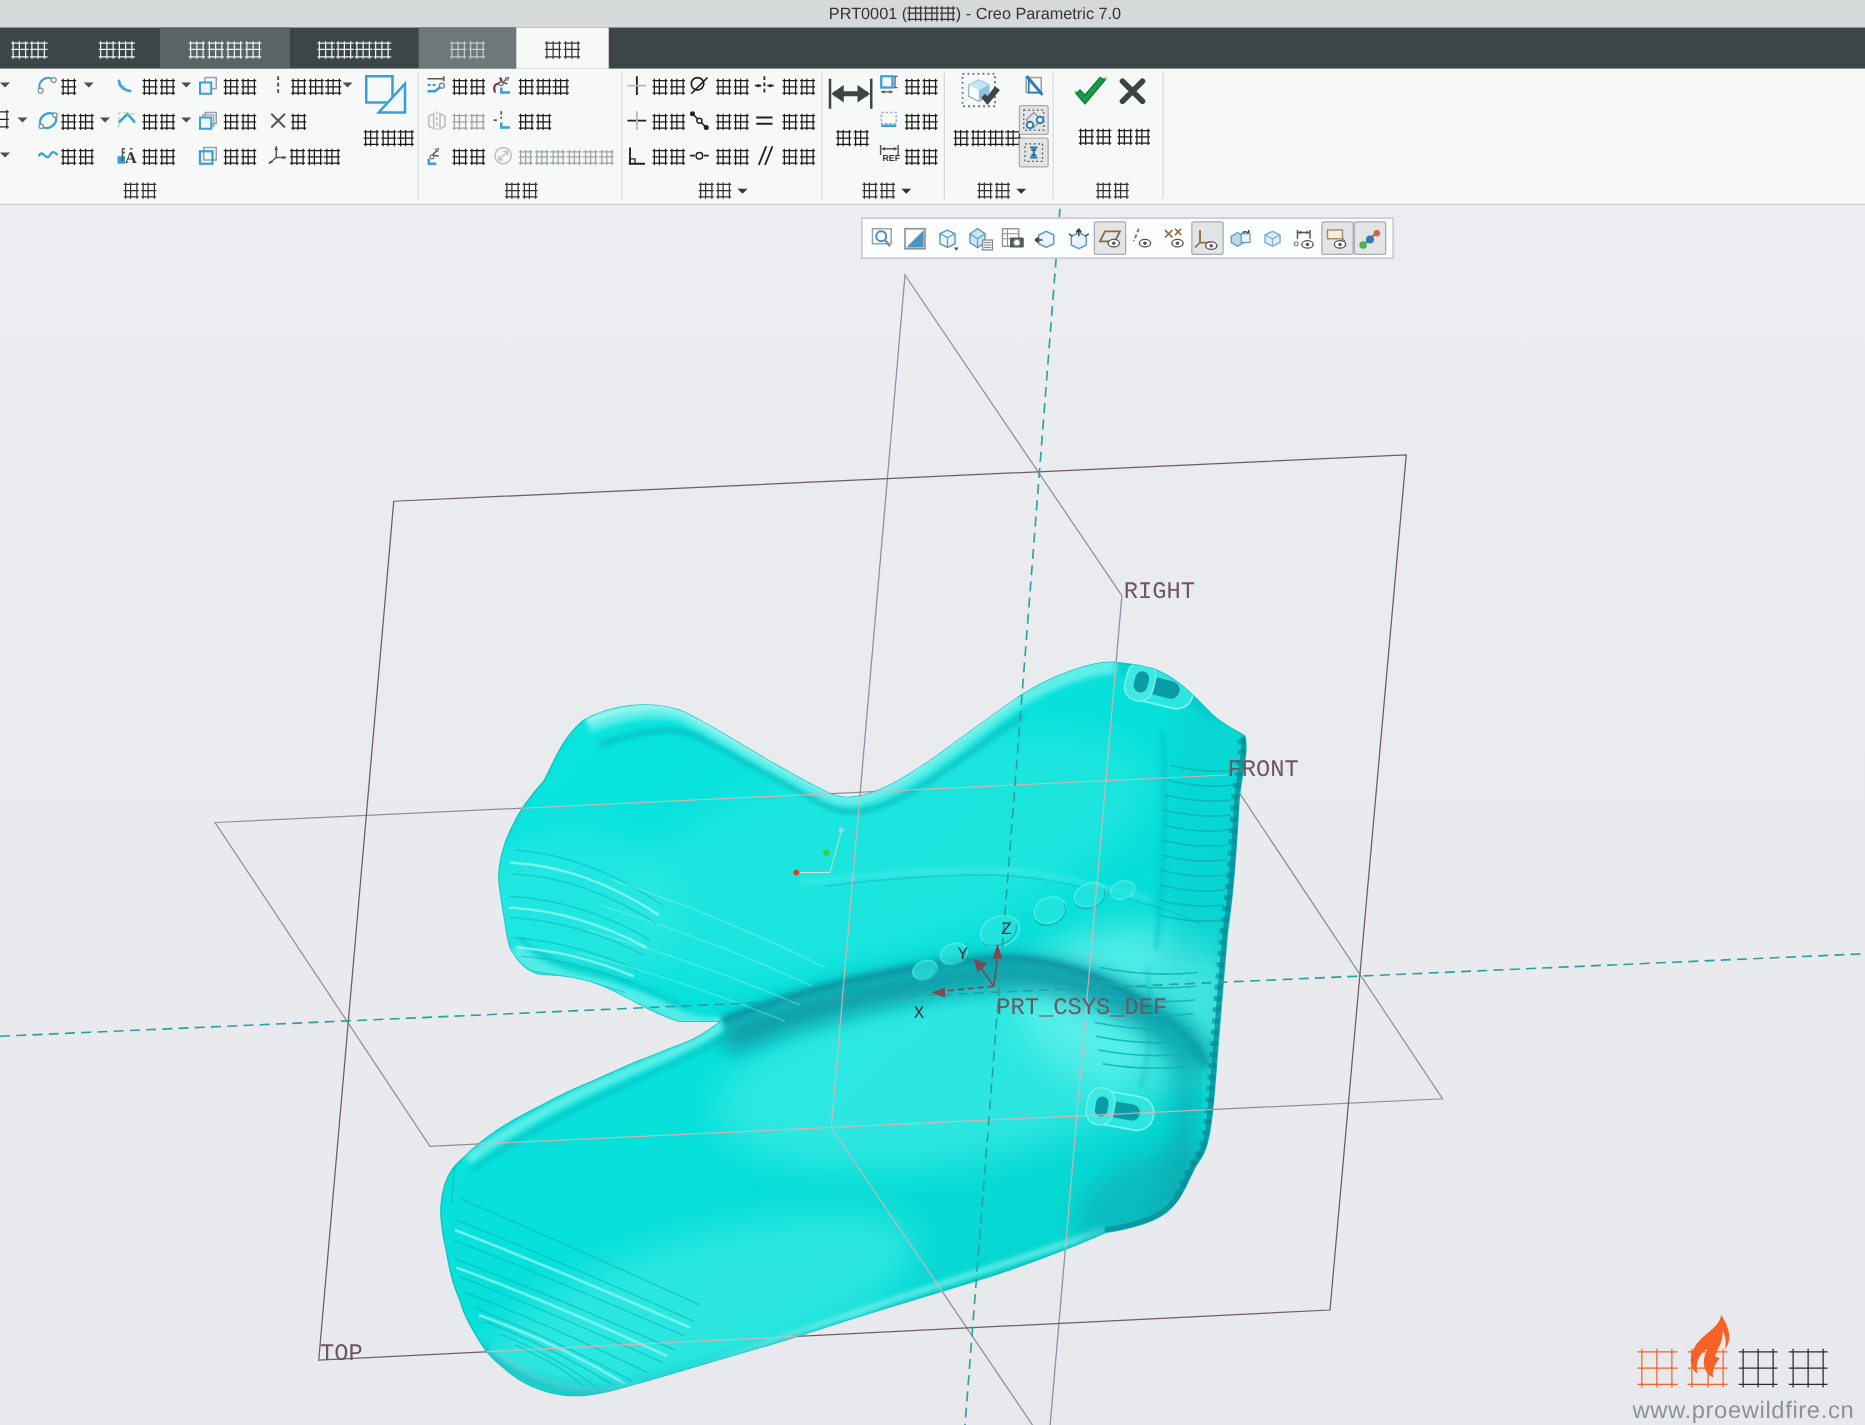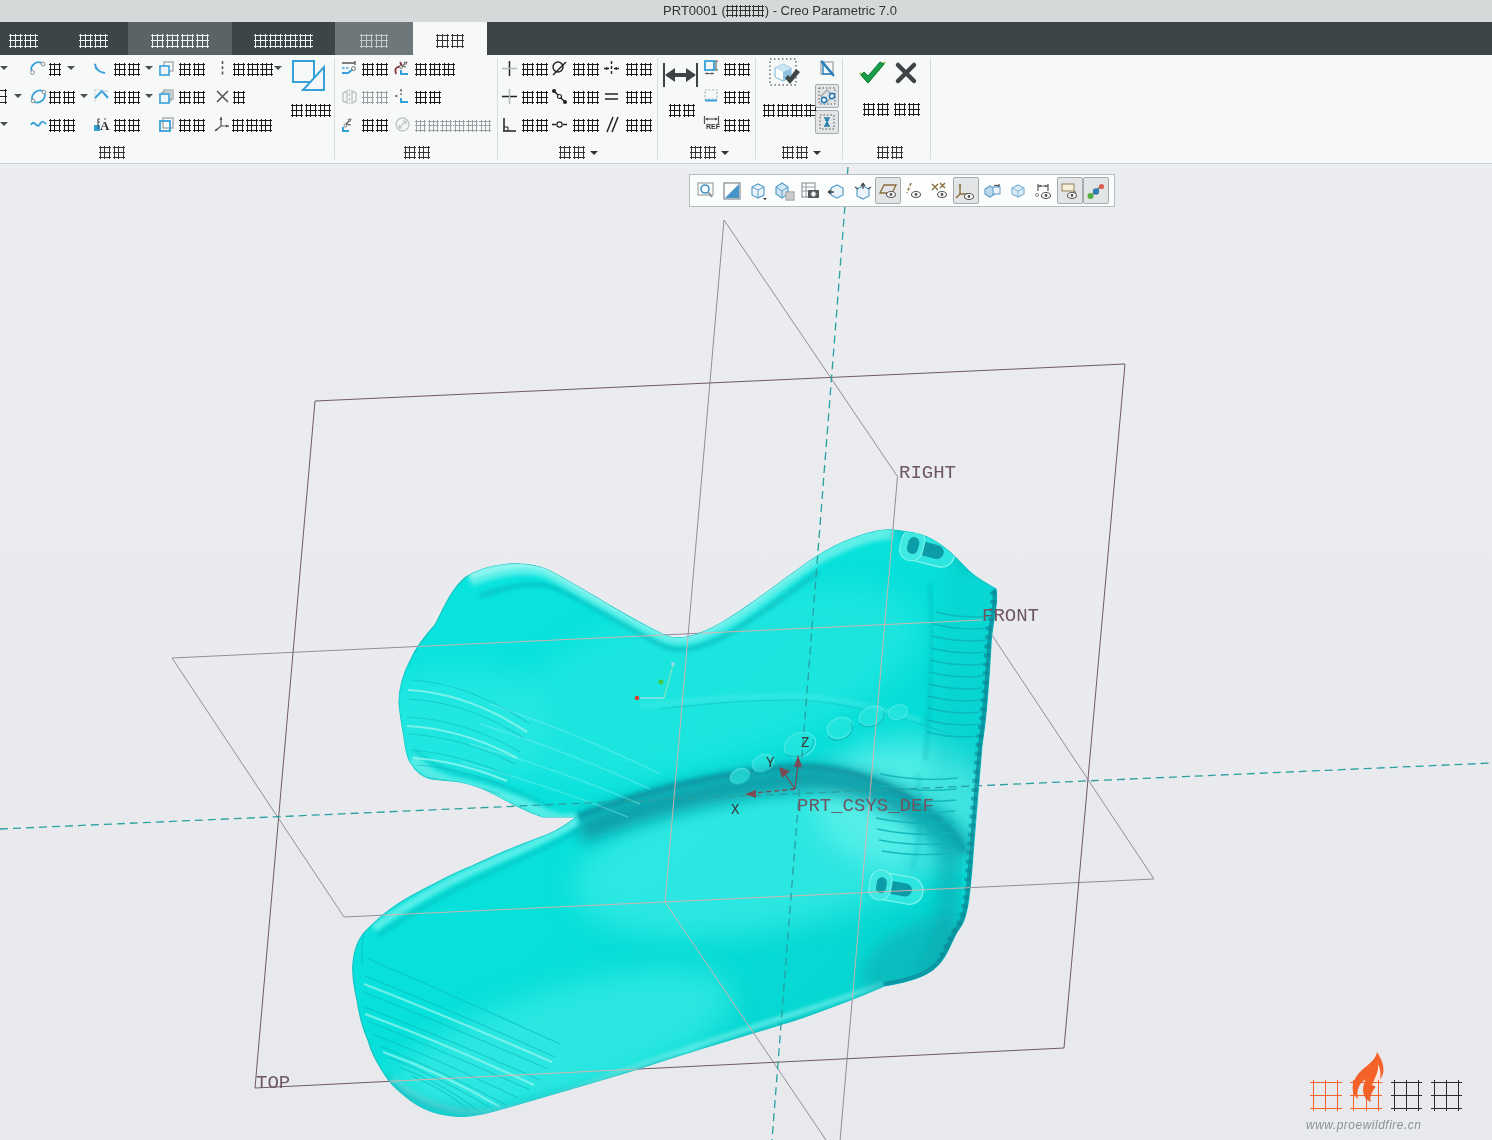--- a/index.html
+++ b/index.html
@@ -20,21 +20,21 @@
 .tbtn.on{background:#e2e4e5;border:1px solid #a6abaf;border-radius:2px}
 .g{display:inline-block;width:.92em;height:.92em;margin:0 .04em;vertical-align:-11%;background:
 linear-gradient(currentColor,currentColor) 50% 0/1.2px 100% no-repeat,
 linear-gradient(currentColor,currentColor) 0 8%/100% 1.2px no-repeat,
 linear-gradient(currentColor,currentColor) 0 50%/100% 1.2px no-repeat,
 linear-gradient(currentColor,currentColor) 0 94%/100% 1.2px no-repeat,
 linear-gradient(currentColor,currentColor) 10% 0/1.2px 100% no-repeat,
 linear-gradient(currentColor,currentColor) 90% 0/1.2px 100% no-repeat}
 .zi{font-style:italic}
 #wm{position:absolute;left:1306px;top:912px;font-size:34px;letter-spacing:7px;white-space:nowrap}
-#wmurl{font-size:12px;font-style:italic;color:#8d9297;letter-spacing:.5px;margin-top:3px}
+#wmurl{font-size:19px;color:#8d9297;letter-spacing:.5px;margin-top:3px}
 #wm .g{margin:0 .13em}
 </style></head>
 <body>
 <div id="titlebar">
     <span id="titletext">PRT0001 (<span class="z"><i class="g"></i><i class="g"></i><i class="g"></i></span>) - Creo Parametric 7.0</span>
   </div>
 <div id="tabbar">
   <div class="tab z" style="left:0px;width:47px"><i class="g"></i><i class="g"></i></div>
   <div class="tab z" style="left:71px;width:45px"><i class="g"></i><i class="g"></i></div>
   <div class="tab z" style="left:128px;width:104px;background:#5a6466"><i class="g"></i><i class="g"></i><i class="g"></i><i class="g"></i></div>

